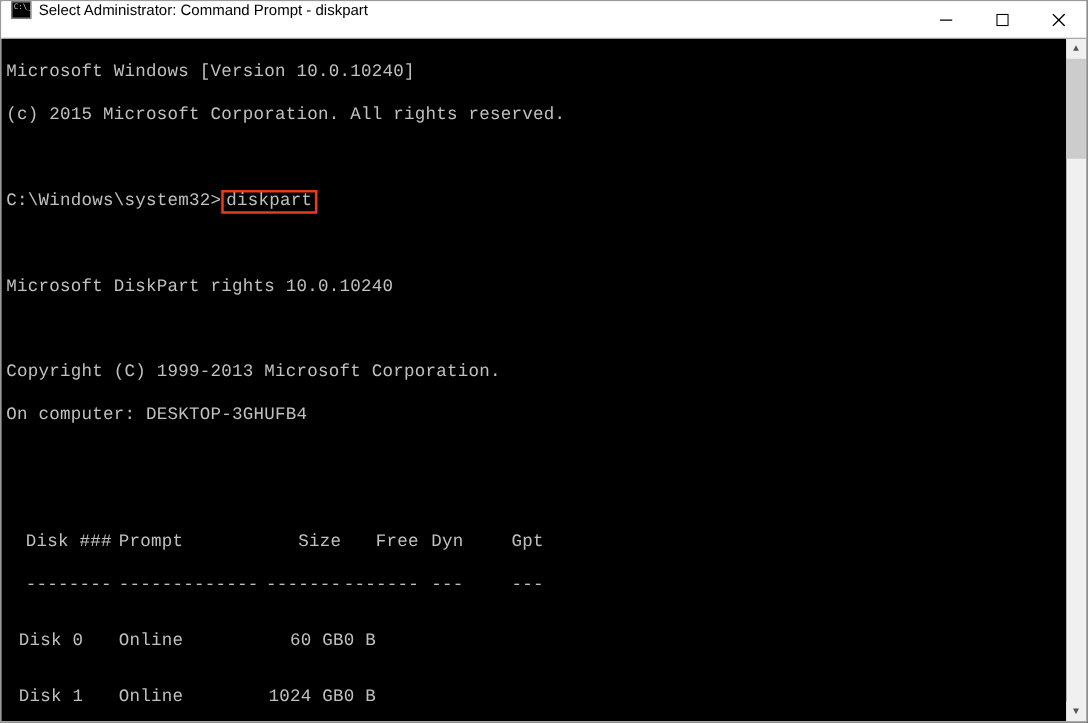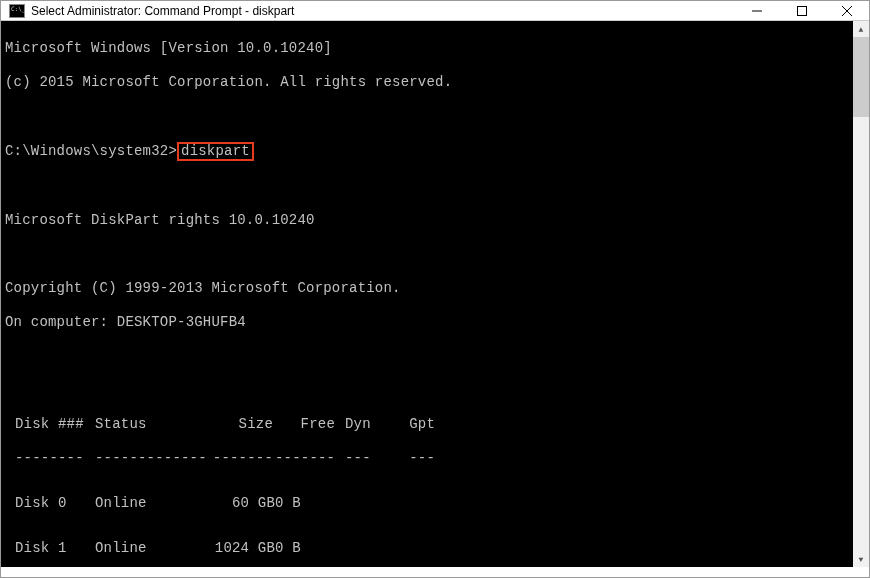--- a/index.html
+++ b/index.html
@@ -5,24 +5,24 @@
     * { margin: 0; padding: 0; box-sizing: border-box; }
     body {
       width: 870px;
       height: 578px;
       background: #fff;
       font-family: 'Consolas', 'Courier New', monospace;
       overflow: hidden;
       border: 1px solid #999;
     }
     .titlebar {
-      height: 20px;
+      height: 30px;
       background: #fff;
       display: flex;
-      align-items: center;
+      align-items: flex-start;
       border-bottom: 1px solid #ccc;
     }
     .titlebar-icon {
       width: 16px;
       height: 14px;
       margin: 0 6px 0 8px;
       background: #000;
       border: 1px solid #888;
       position: relative;
       display: inline-block;
@@ -105,21 +105,21 @@
     }
     .line { display: block; min-height: 17px; }
     .row span { display: inline-block; }
     .c-disk { width: 80px; margin-top: 11px; }
     .c-status { width: 110px; }
     .c-size { width: 70px; text-align: right; }
     .c-free { width: 70px; }
     .c-dyn { width: 50px; text-align: center; }
     .c-gpt { width: 40px; text-align: center; }
     .pad { display:inline-block; width: 10px; }
-    .hdr-disk { width: 80px; }
+    .hdr-disk { width: 80px; text-align: center; }
     .hdr-status { width: 110px; }
     .hdr-size { width: 70px; text-align: right; padding-right: 2px;}
     .hdr-free { width: 70px; text-align: right; padding-right: 10px;}
     .hdr-dyn { width: 50px; }
     .hdr-gpt { width: 40px; text-align: right;}
   </style>
 </head>
 <body>
 
 <div class="titlebar">
@@ -150,21 +150,21 @@
 <span class="line">(c) 2015 Microsoft Corporation. All rights reserved.</span>
 <span class="line"></span>
 <span class="line"><span>C:\Windows\system32&gt;</span><span class="hl">diskpart</span></span>
 <span class="line"></span>
 <span class="line">Microsoft DiskPart rights 10.0.10240</span>
 <span class="line"></span>
 <span class="line">Copyright (C) 1999-2013 Microsoft Corporation.</span>
 <span class="line">On computer: DESKTOP-3GHUFB4</span>
 <span class="line"></span>
 <span class="line"></span>
-<span class="line row"><span class="pad"></span><span class="hdr-disk">Disk ###</span><span class="hdr-status">Status</span><span class="hdr-size">Size</span><span class="hdr-free">Free</span><span class="hdr-dyn">Dyn</span><span class="hdr-gpt">Gpt</span></span>
+<span class="line row"><span class="pad"></span><span class="hdr-disk">Disk ###</span><span class="hdr-status">Prompt</span><span class="hdr-size">Size</span><span class="hdr-free">Free</span><span class="hdr-dyn">Dyn</span><span class="hdr-gpt">Gpt</span></span>
 <span class="line row"><span class="pad"></span><span class="hdr-disk">--------</span><span class="hdr-status">-------------</span><span class="hdr-size">-------</span><span class="hdr-free">-------</span><span class="hdr-dyn">---</span><span class="hdr-gpt">---</span></span>
 <span class="line row"><span class="pad"></span><span class="c-disk">Disk 0</span><span class="c-status">Online</span><span class="c-size">60 GB</span><span class="c-free">0 B</span><span class="c-dyn"></span><span class="c-gpt"></span></span>
 <span class="line row"><span class="pad"></span><span class="c-disk">Disk 1</span><span class="c-status">Online</span><span class="c-size">1024 GB</span><span class="c-free">0 B</span><span class="c-dyn"></span><span class="c-gpt"></span></span>
 
 
 
 
 
 
 

